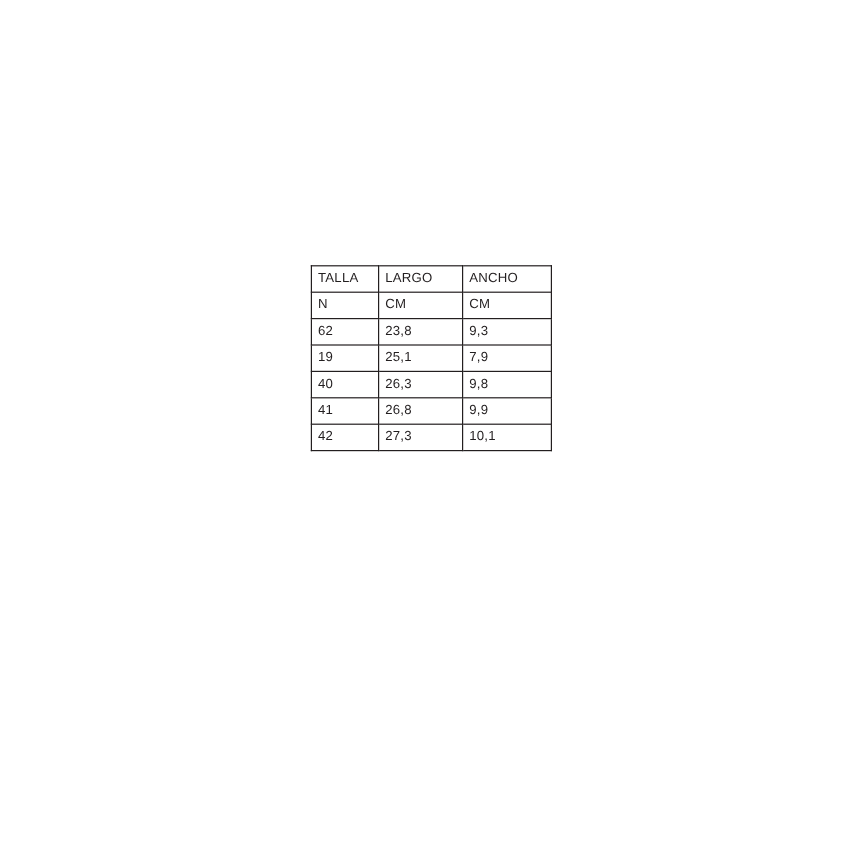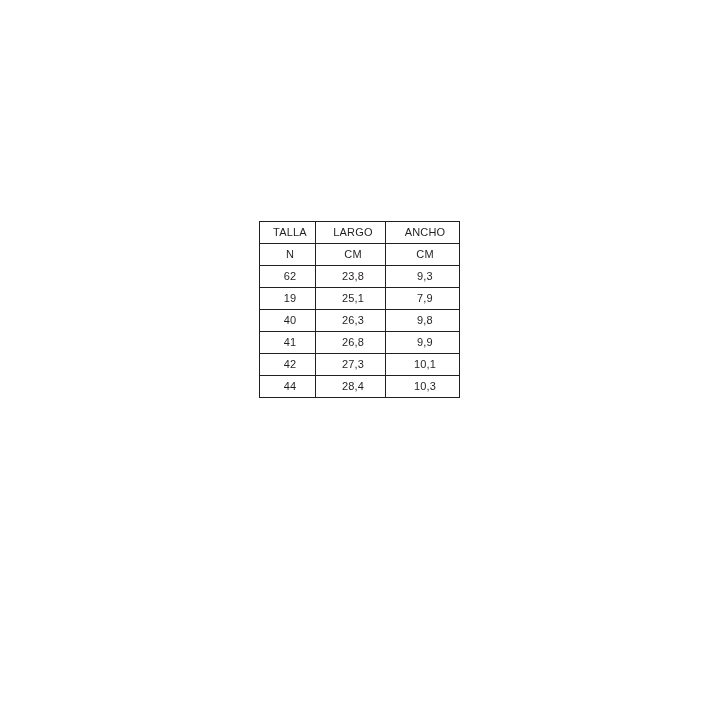--- a/index.html
+++ b/index.html
@@ -30,21 +30,21 @@
     width: 200px;
     table-layout: fixed;
   }
   table.size-table td,
   table.size-table th {
     border: 1px solid #231f20;
     padding: 2px 0 2px 5px;
     font-size: 11px;
     line-height: 13px;
     font-weight: normal;
-    text-align: center;
+    text-align: left;
     color: #231f20;
     height: 17px;
     vertical-align: middle;
     letter-spacing: 0.2px;
   }
   table.size-table col.c-talla { width: 56px; }
   table.size-table col.c-largo { width: 70px; }
   table.size-table col.c-ancho { width: 74px; }
   .unit-row td {
     color: #231f20;
@@ -92,21 +92,16 @@
         <tr>
           <td>41</td>
           <td>26,8</td>
           <td>9,9</td>
         </tr>
         <tr>
           <td>42</td>
           <td>27,3</td>
           <td>10,1</td>
         </tr>
-        <tr>
-          <td>44</td>
-          <td>28,4</td>
-          <td>10,3</td>
-        </tr>
       </tbody>
     </table>
   </div>
 </div>
 
 </body></html>

